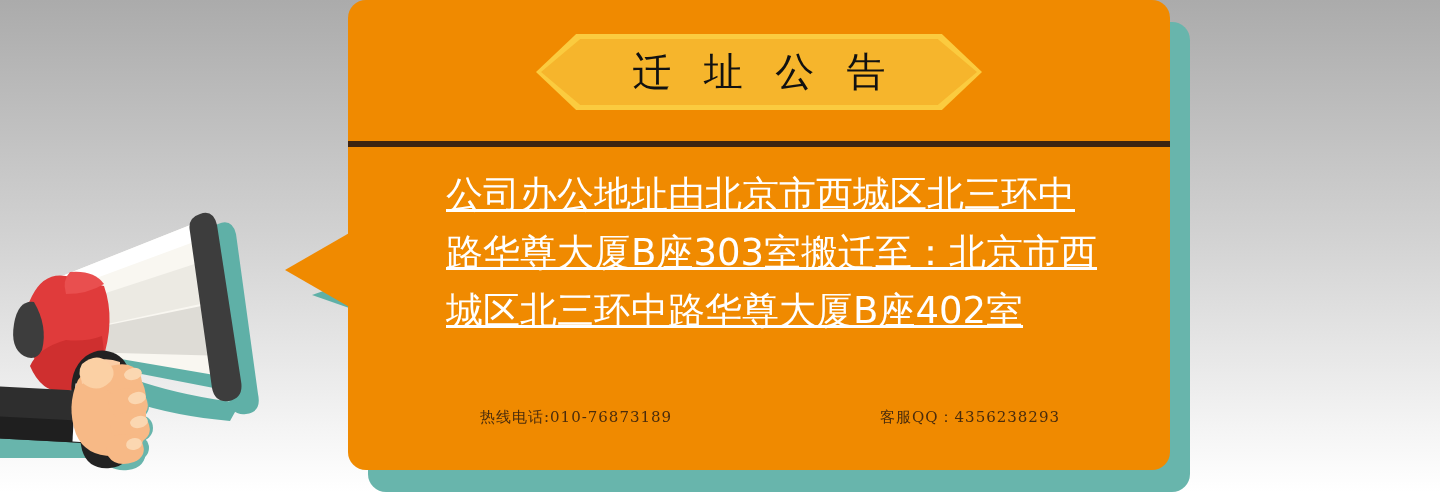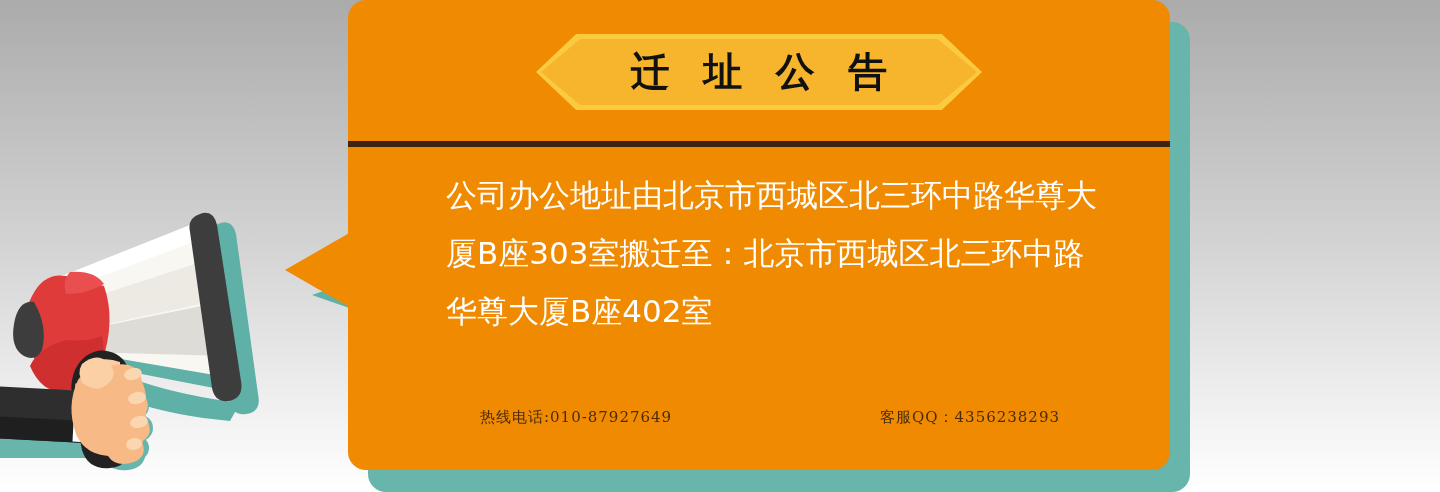--- a/index.html
+++ b/index.html
@@ -82,21 +82,21 @@
     clip-path: polygon(9% 0%, 91% 0%, 100% 50%, 91% 100%, 9% 100%, 0% 50%);
   }
   .banner-text {
     position: absolute;
     inset: 0;
     display: flex;
     align-items: center;
     justify-content: center;
     color: #111111;
     font-size: 39px;
-    font-weight: bold;
+    font-weight: normal;
     letter-spacing: 10px;
     text-indent: 10px;
     font-family: "DejaVu Sans", "Liberation Sans", sans-serif;
   }
 
   
   .divider {
     position: absolute;
     left: 348px;
     top: 141px;
@@ -105,23 +105,24 @@
     background: #3d2410;
   }
 
   
   .body-copy {
     position: absolute;
     left: 446px;
     top: 166px;
     width: 652px;
     color: #ffffff;
-    font-size: 31px;
+    font-size: 37px;
     line-height: 58px;
     font-family: "DejaVu Sans", "Liberation Sans", sans-serif;
+    text-decoration: underline;
   }
 
   
   .footer {
     position: absolute;
     left: 480px;
     top: 408px;
     width: 580px;
     display: flex;
     justify-content: space-between;
@@ -157,21 +158,21 @@
 
   <div class="banner-wrap">
     <div class="banner-shape"></div>
     <div class="banner-inner"></div>
     <div class="banner-text">迁 址 公 告</div>
   </div>
 
   <div class="body-copy">公司办公地址由北京市西城区北三环中路华尊大厦B座303室搬迁至：北京市西城区北三环中路华尊大厦B座402室</div>
 
   <div class="footer">
-    <span>热线电话:010-87927649</span>
+    <span>热线电话:010-76873189</span>
     <span>客服QQ：4356238293</span>
   </div>
 
   <div class="megaphone">
     <svg width="340" height="312" viewBox="0 0 340 312" xmlns="http://www.w3.org/2000/svg">
 
       <g>
         <path d="M78 110 L225 48 L250 215 L95 185 Z" fill="#5fb0a7"></path>
         <path d="M60 115 q-22 28 0 56 q14 14 30 8 l0 -72 q-18 -6 -30 8 Z" fill="#5fb0a7"></path>
         <path d="M218 44 q14 -6 18 10 l22 160 q4 18 -12 20 q-14 2 -17 -14 L208 62 q-3 -14 10 -18 Z" fill="#5fb0a7"></path>

